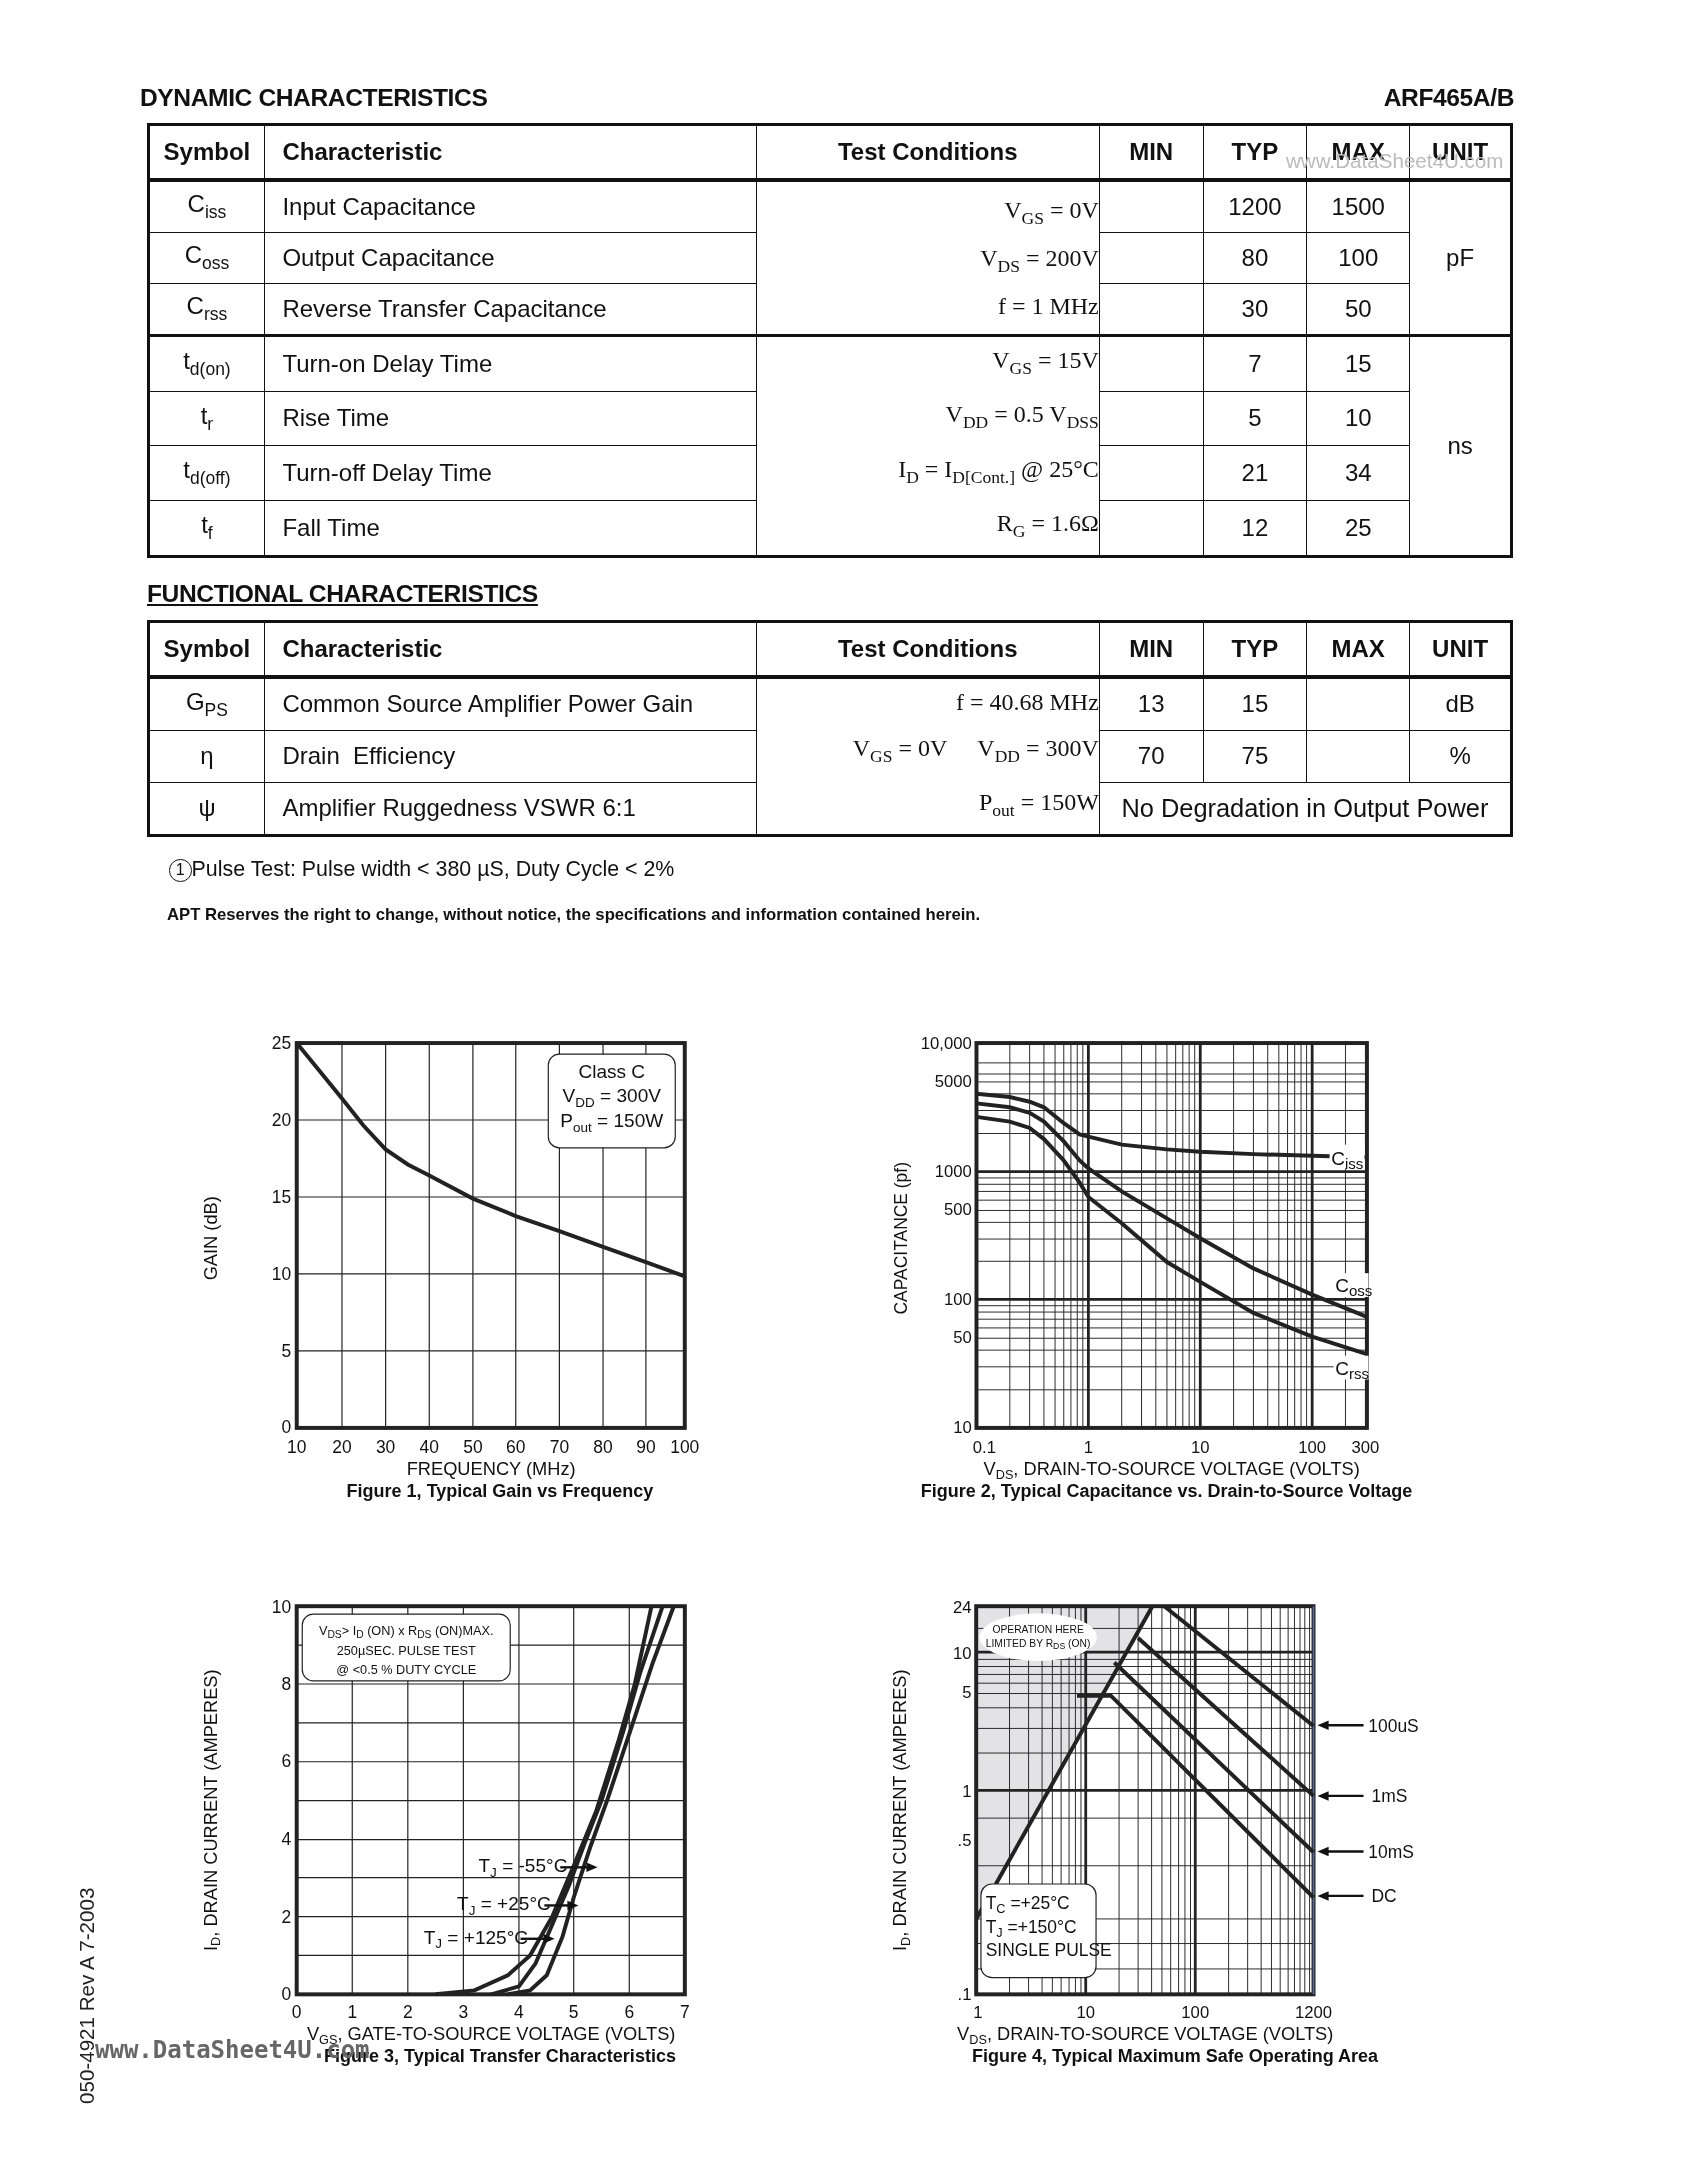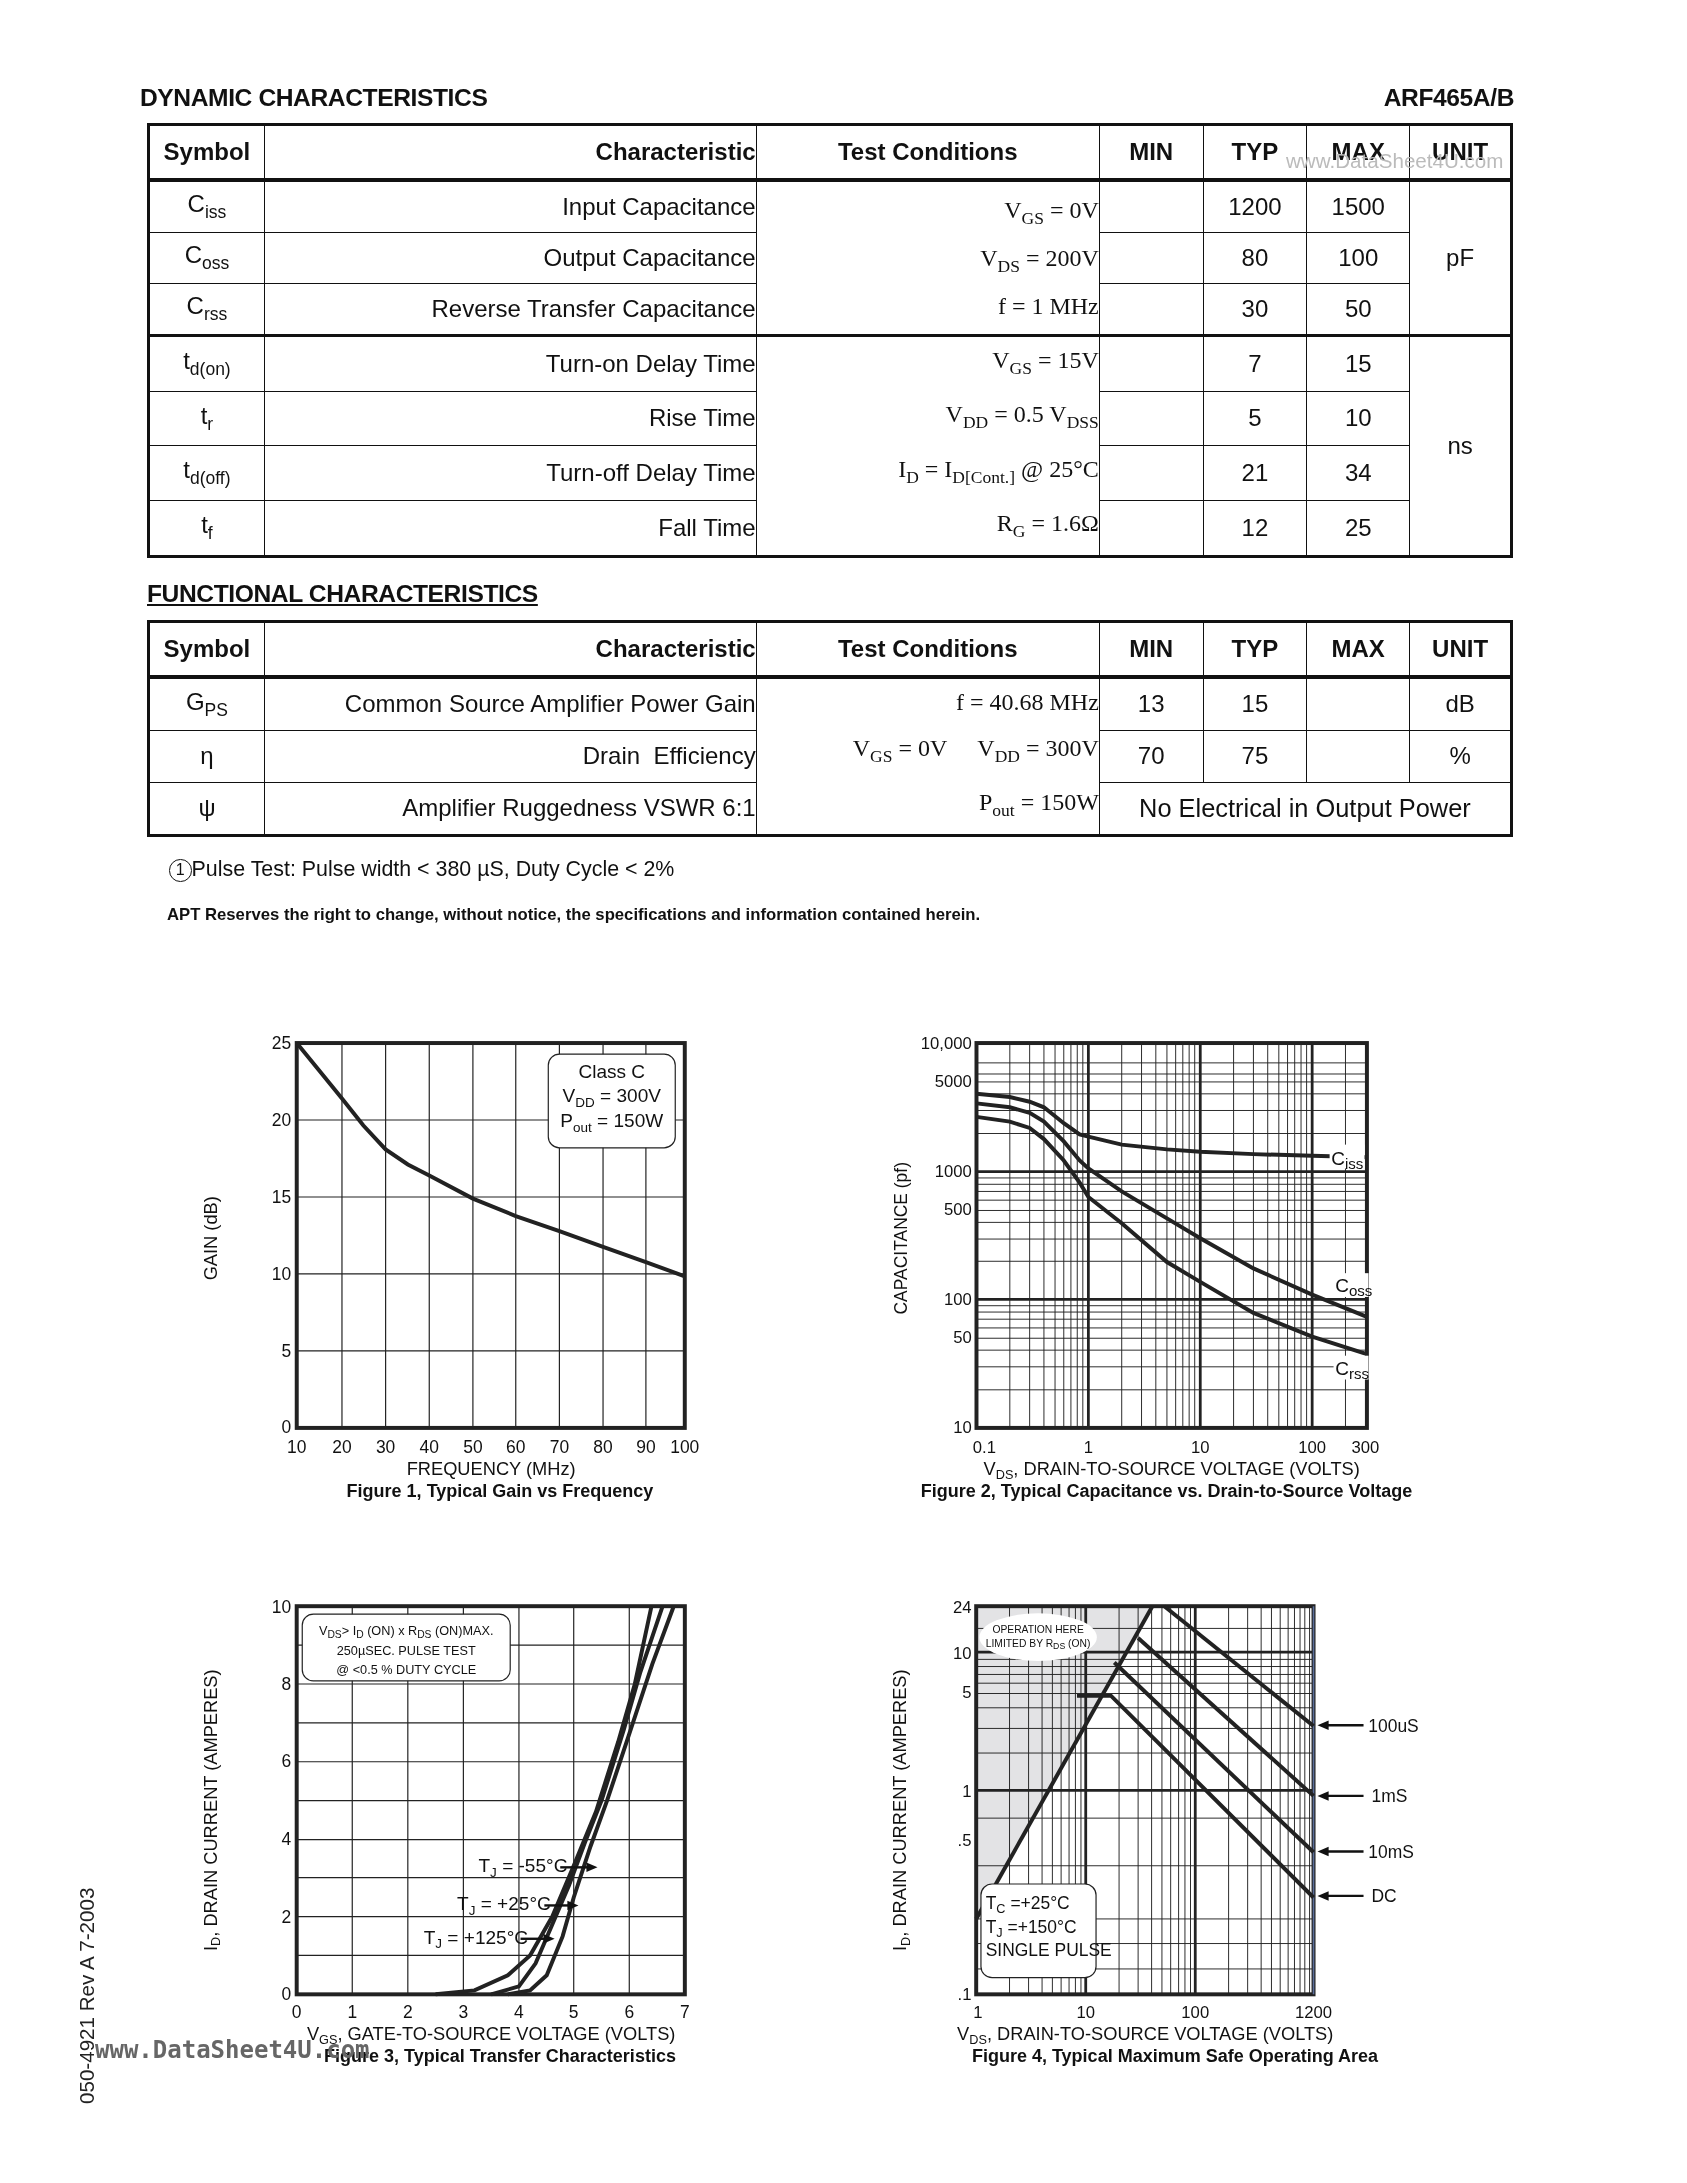--- a/index.html
+++ b/index.html
@@ -6,21 +6,21 @@
   body{width:1687px;height:2183px;position:relative;overflow:hidden;font-family:"Liberation Sans",sans-serif;color:#111;}
   .abs{position:absolute;}
   .sec-title{font-weight:bold;font-size:24.6px;letter-spacing:-0.4px;}
   table.spec{position:absolute;border-collapse:collapse;font-size:24px;}
   table.spec td, table.spec th{border:1.6px solid #111;padding:0;}
   table.spec th{font-weight:bold;height:52px;font-size:24px;}
   table.spec{border:3.2px solid #111;}
   table.spec thead tr{border-bottom:4.8px solid #111;}
   table.spec td{height:50px;}
   .c{text-align:center;}
-  .l{text-align:right;padding-left:17.5px !important;}
+  .l{text-align:left;padding-left:17.5px !important;}
   sub{font-size:17.5px;vertical-align:-6.4px;}
   .tc{line-height:40px;text-align:right;font-family:Liberation Serif, serif;}
   .footnote{font-size:21.4px;}
   .apt{font-size:16.7px;font-weight:bold;}
   svg text{font-family:"Liberation Sans",sans-serif;}
   .caption{font-weight:bold;font-size:18px;text-align:center;position:absolute;}
   .margin-code{position:absolute;transform:rotate(-90deg);transform-origin:left top;font-size:20.6px;color:#222;white-space:nowrap;}
   .wm{position:absolute;font-family:"DejaVu Sans Mono",monospace;font-weight:bold;color:#666;font-size:24px;}
   .wm2{position:absolute;color:#bbb;font-size:20.6px;}
 </style>
@@ -158,21 +158,21 @@
       <td class="c"><span>η</span></td>
       <td class="l" style="white-space:pre;">Drain  Efficiency</td>
       <td class="c">70</td>
       <td class="c">75</td>
       <td class="c"></td>
       <td class="c">%</td>
     </tr>
     <tr>
       <td class="c"><span>ψ</span></td>
       <td class="l">Amplifier Ruggedness VSWR 6:1</td>
-      <td colspan="4" class="c" style="font-size:25.4px;">No Electrical in Output Power</td>
+      <td colspan="4" class="c" style="font-size:25.4px;">No Degradation in Output Power</td>
     </tr>
   </tbody>
 </table>
 
 <div class="abs footnote" style="left:141px;top:857px;margin-left:28px;">
   <span style="display:inline-block;width:20.6px;height:20.6px;border:1.6px solid #111;border-radius:50%;text-align:center;line-height:20.6px;font-size:16px;vertical-align:middle;">1</span><span>Pulse Test: Pulse width &lt; 380 µS, Duty Cycle &lt; 2%</span>
 </div>
 <div class="abs apt" style="left:167px;top:905px;">APT Reserves the right to change, without notice, the specifications and information contained herein.</div>
 
 <svg class="abs" style="left:183px;top:1024px;" width="556" height="492" viewBox="0 0 700 620">

